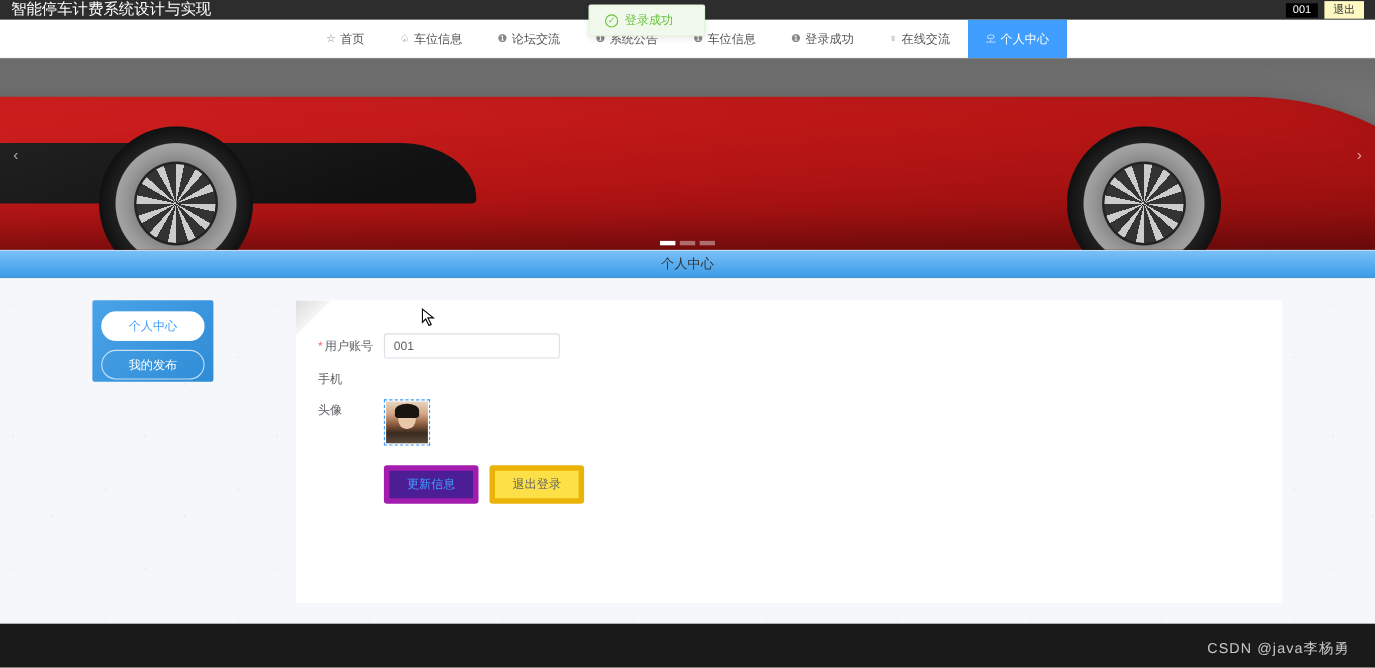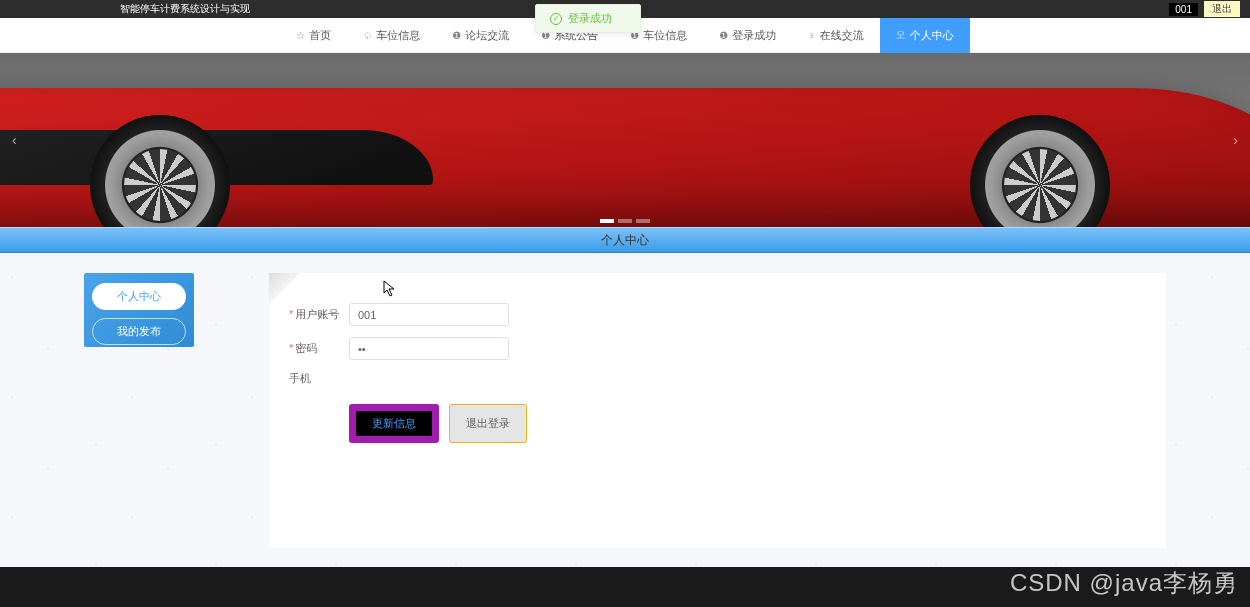--- a/index.html
+++ b/index.html
@@ -1,18 +1,18 @@
 <!DOCTYPE html>
 <html><head>
 <meta charset="utf-8">
 <style>
 *{box-sizing:border-box;margin:0;padding:0;font-family:"Microsoft YaHei",Arial,sans-serif}
 body{background:#f5f7fa;font-size:12px;position:relative;width:1250px;height:607px;overflow:hidden}
 .topbar{height:18px;background:#2d2d2d;color:#fff;display:flex;align-items:center;padding:0 10px}
-.app-title{margin-left:110px;font-size:10px}
+.app-title{font-size:14px}
 .top-right{margin-left:auto;display:flex;align-items:center;gap:6px}
 .userbox{background:#000;padding:1px 6px;font-size:10px}
 .logout{background:#fef9c3;color:#333;border:none;padding:1px 8px;font-size:10px;cursor:pointer}
 .toast{position:absolute;left:535px;top:4px;background:#f0f9eb;border:1px solid #e1f3d8;color:#67c23a;padding:6px 28px 6px 14px;font-size:11px;z-index:100;display:flex;align-items:center;gap:6px;border-radius:2px;box-shadow:0 2px 6px rgba(0,0,0,.08)}
 .toast-icon{width:12px;height:12px;border-radius:50%;border:1.5px solid #67c23a;display:flex;align-items:center;justify-content:center;font-size:8px}
 .navbar{height:35px;background:#fff;border-bottom:1px solid #eee;display:flex;justify-content:center;align-items:center}
 .nav-list{display:flex;list-style:none}
 .nav-item{padding:0 16px;height:35px;display:flex;align-items:center;gap:4px;font-size:11px;color:#555;cursor:pointer}
 .nav-item.active{background:#409eff;color:#fff}
 .nav-icon{font-size:10px;opacity:.7}
@@ -42,24 +42,24 @@
 .req{color:#f56c6c;margin-right:2px}
 .form-input{width:160px;height:23px;border:1px solid #dcdfe6;border-radius:3px;padding:0 8px;font-size:11px;color:#606266;outline:none}
 .select-wrap{position:relative;width:160px}
 .select-arrow{position:absolute;right:7px;top:50%;transform:translateY(-50%);color:#c0c4cc;font-size:9px;pointer-events:none}
 .avatar-box{width:42px;height:42px;border:1px dashed #409eff;padding:1px;cursor:pointer}
 .avatar-img{width:100%;height:100%;background:linear-gradient(180deg,#e8d5c0 0%,#d4a584 30%,#8b5a3c 55%,#3a2a1f 75%,#5a4a3a 100%);position:relative}
 .avatar-img::before{content:"";position:absolute;left:28%;top:15%;width:44%;height:50%;background:#e8c8a8;border-radius:40% 40% 45% 45%}
 .avatar-img::after{content:"";position:absolute;left:20%;top:5%;width:60%;height:35%;background:#1a1410;border-radius:50% 50% 20% 20%}
 .btn-row{margin-left:60px;margin-top:18px;display:flex;gap:10px}
 .btn{padding:5px 16px;font-size:11px;border-radius:3px;cursor:pointer}
-.btn-primary{background:#000000;border:7px solid #a21caf;color:#409eff}
-.btn-default{background:#e5e5e5;border:1px solid #eab308;color:#606266}
+.btn-primary{background:#4c1d95;border:5px solid #a21caf;color:#409eff}
+.btn-default{background:#fde047;border:5px solid #eab308;color:#606266}
 .footer{position:absolute;left:0;right:0;bottom:0;height:40px;background:#1a1a1a}
-.watermark{position:absolute;right:12px;bottom:8px;color:rgba(255,255,255,.75);font-size:24px;font-weight:400;letter-spacing:1px;z-index:200}
+.watermark{position:absolute;right:23px;bottom:8px;color:rgba(255,255,255,.75);font-size:13px;font-weight:400;letter-spacing:1px;z-index:200}
 .cursor{position:absolute;left:383px;top:280px;z-index:300;pointer-events:none}
 </style>
 </head>
 <body>
 
 <div class="topbar">
   <span class="app-title">智能停车计费系统设计与实现</span>
   <div class="top-right">
     <span class="userbox">001</span>
     <button class="logout">退出</button>
@@ -143,30 +143,32 @@
 
     <div class="panel">
       <div class="corner"></div>
 
       <div class="form-row">
         <label class="form-label"><span class="req">*</span><span>用户账号</span></label>
         <input class="form-input" value="001" style="">
       </div>
 
 
-      <div class="form-row">
-        <label class="form-label"><span class="req">*</span><span>密码</span></label>
-        <input class="form-input" type="text" value="••" style="">
-      </div>
 
 
       <div class="form-row">
         <label class="form-label"><span>手机</span></label>
       </div>
 
+      <div class="form-row" style="align-items:flex-start">
+        <label class="form-label" style="padding-top:2px"><span>头像</span></label>
+        <div class="avatar-box">
+          <div class="avatar-img"></div>
+        </div>
+      </div>
 
       <div class="btn-row">
         <button class="btn btn-primary">更新信息</button>
         <button class="btn btn-default">退出登录</button>
       </div>
     </div>
 
   </div>
 </div>
 

